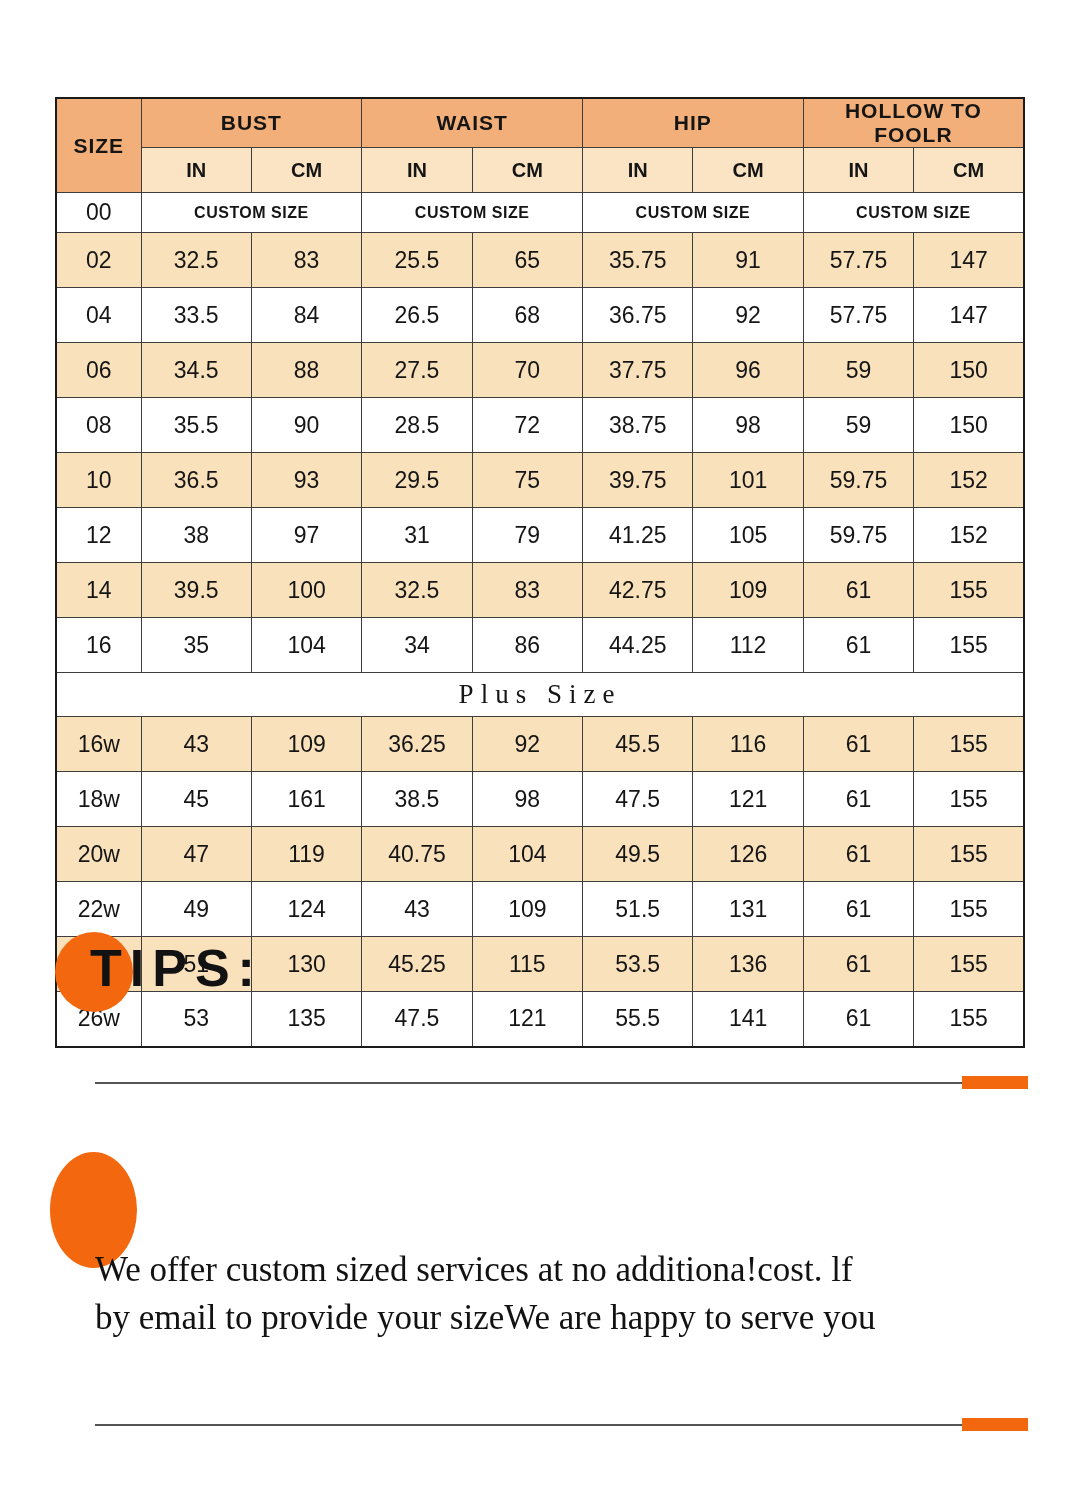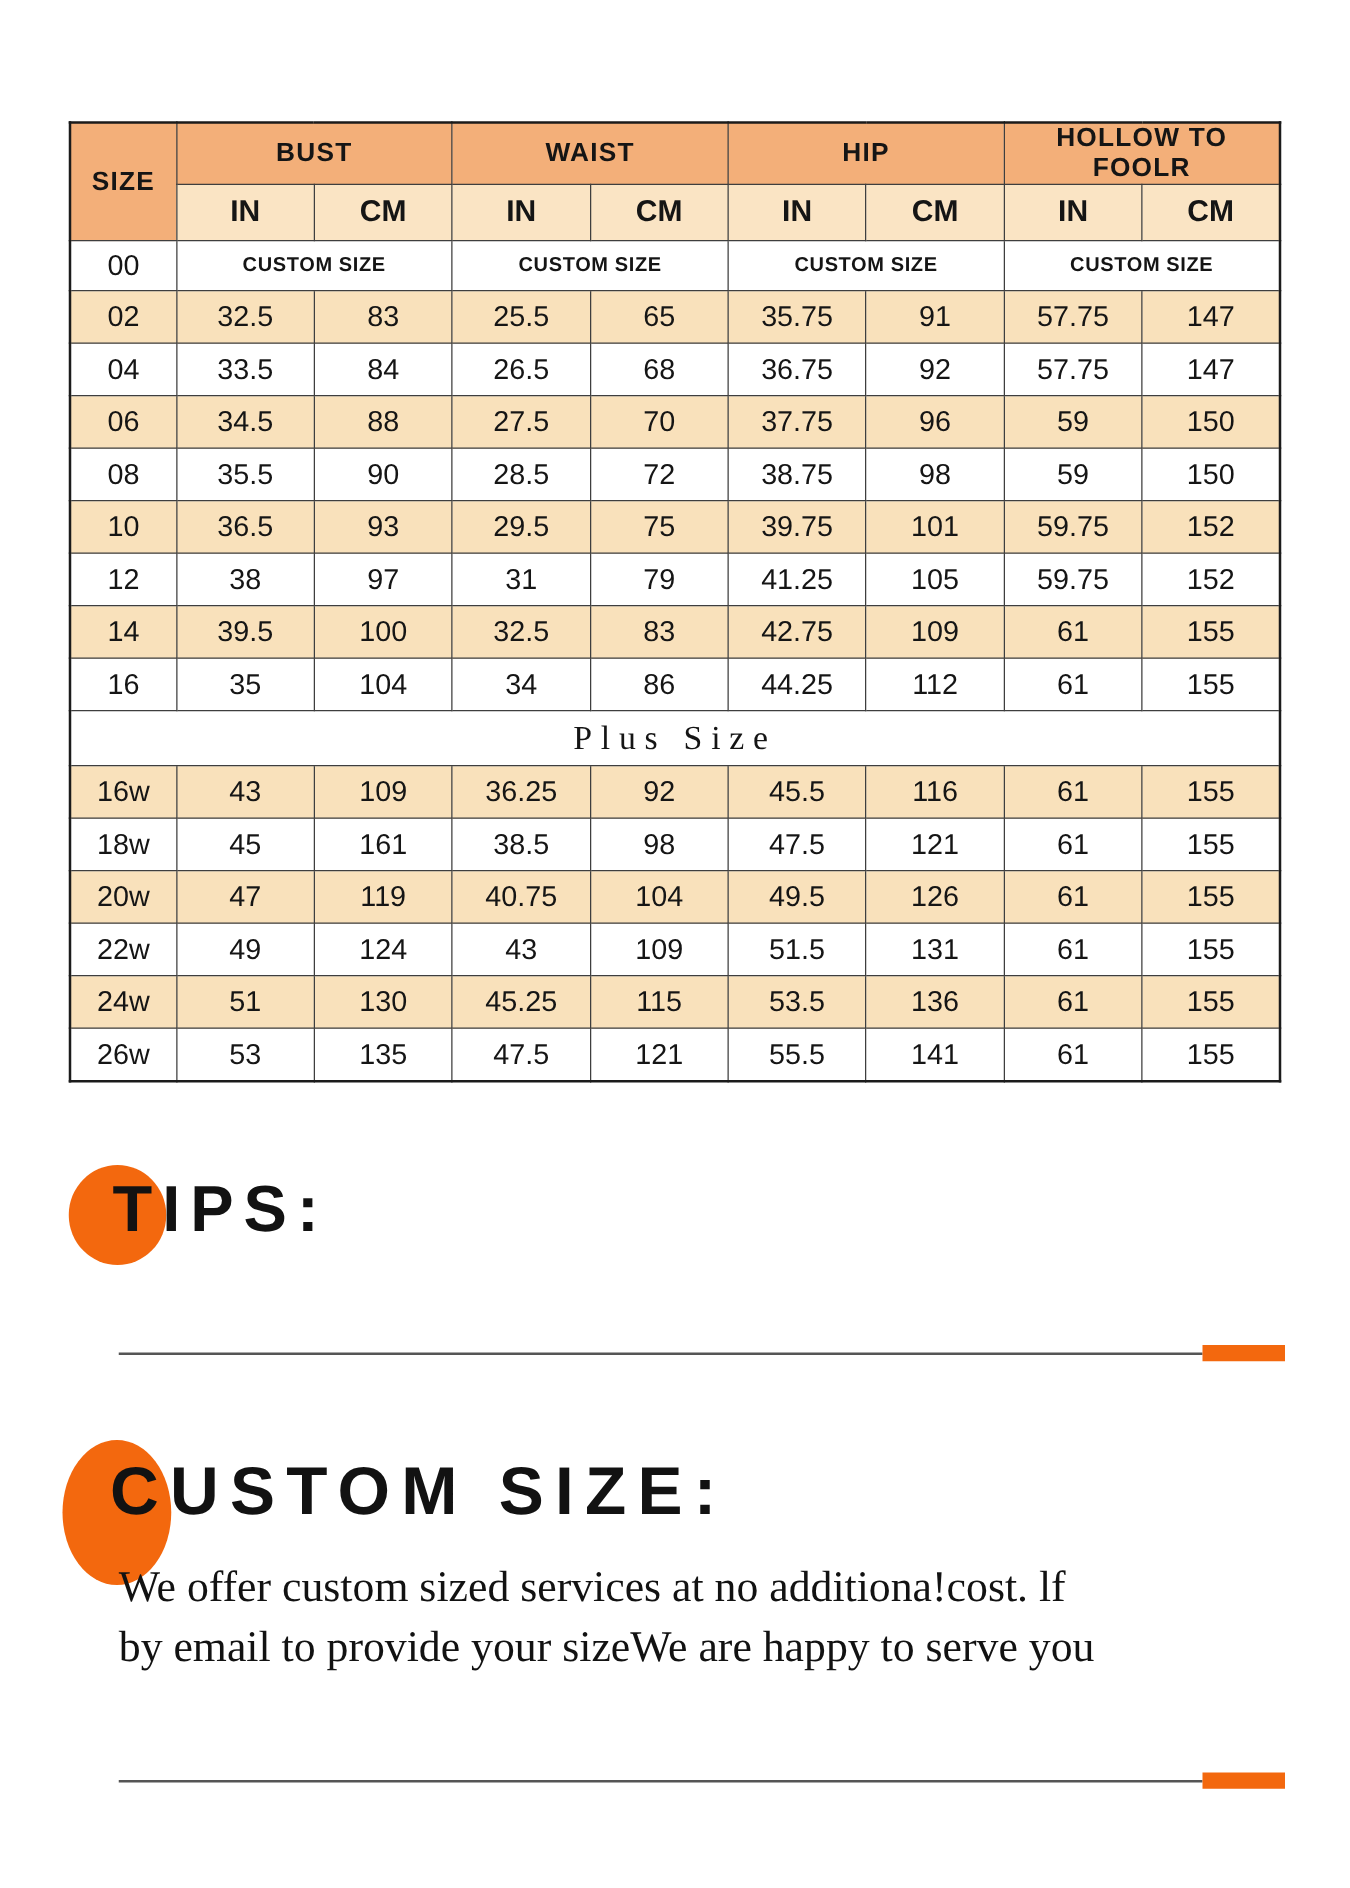--- a/index.html
+++ b/index.html
@@ -26,23 +26,23 @@
     background:var(--group-header-bg,#f3af79);
     font-size:21px;font-weight:bold;letter-spacing:1px;
   }
   th.size-head{
     background:var(--size-header-bg,#eb9a60);
     font-size:23px;font-weight:bold;letter-spacing:.5px;
   }
   tr.unit-row{height:45px;}
   tr.unit-row th{
     background:var(--unit-row-bg,#fae4c4);
-    font-size:24px;font-weight:bold;
-  }
-  tbody tr{height:42px;background:#ffffff;}
+    font-size:20px;font-weight:bold;
+  }
+  tbody tr{height:55px;background:#ffffff;}
   tbody td{font-size:23px;}
   tbody td.size-cell{font-size:23px;}
   tbody tr.alt{background:var(--row-alt-bg,#f9e1bb);}
   tr.custom-row{height:40px;}
   td.custom-red{
     color:var(--red,#cf1228);font-weight:bold;font-size:16px;letter-spacing:.5px;
   }
   tr.plus-row{height:44px;padding-left:22px;}
   tr.plus-row td{
     font-family:"Liberation Serif",serif;font-size:27px;letter-spacing:7px;
@@ -282,21 +282,20 @@
   </table>
 
   <span class="bullet bullet-tips"></span>
   <h2 class="sec-heading tips-heading">TIPS:</h2>
   <div class="rule rule-tips">
     <span class="line"></span>
     <span class="cap"></span>
   </div>
 
   <span class="bullet bullet-custom"></span>
-  <h2 class="sec-heading custom-heading">CUSTOM SIZE:</h2>
   <p class="sec-body custom-body">
     <span>We offer custom sized services at no additiona!cost. lf</span>
     <span>by email to provide your sizeWe are happy to serve you</span>
   </p>
   <div class="rule rule-custom">
     <span class="line"></span>
     <span class="cap"></span>
   </div>
 
 </div>

